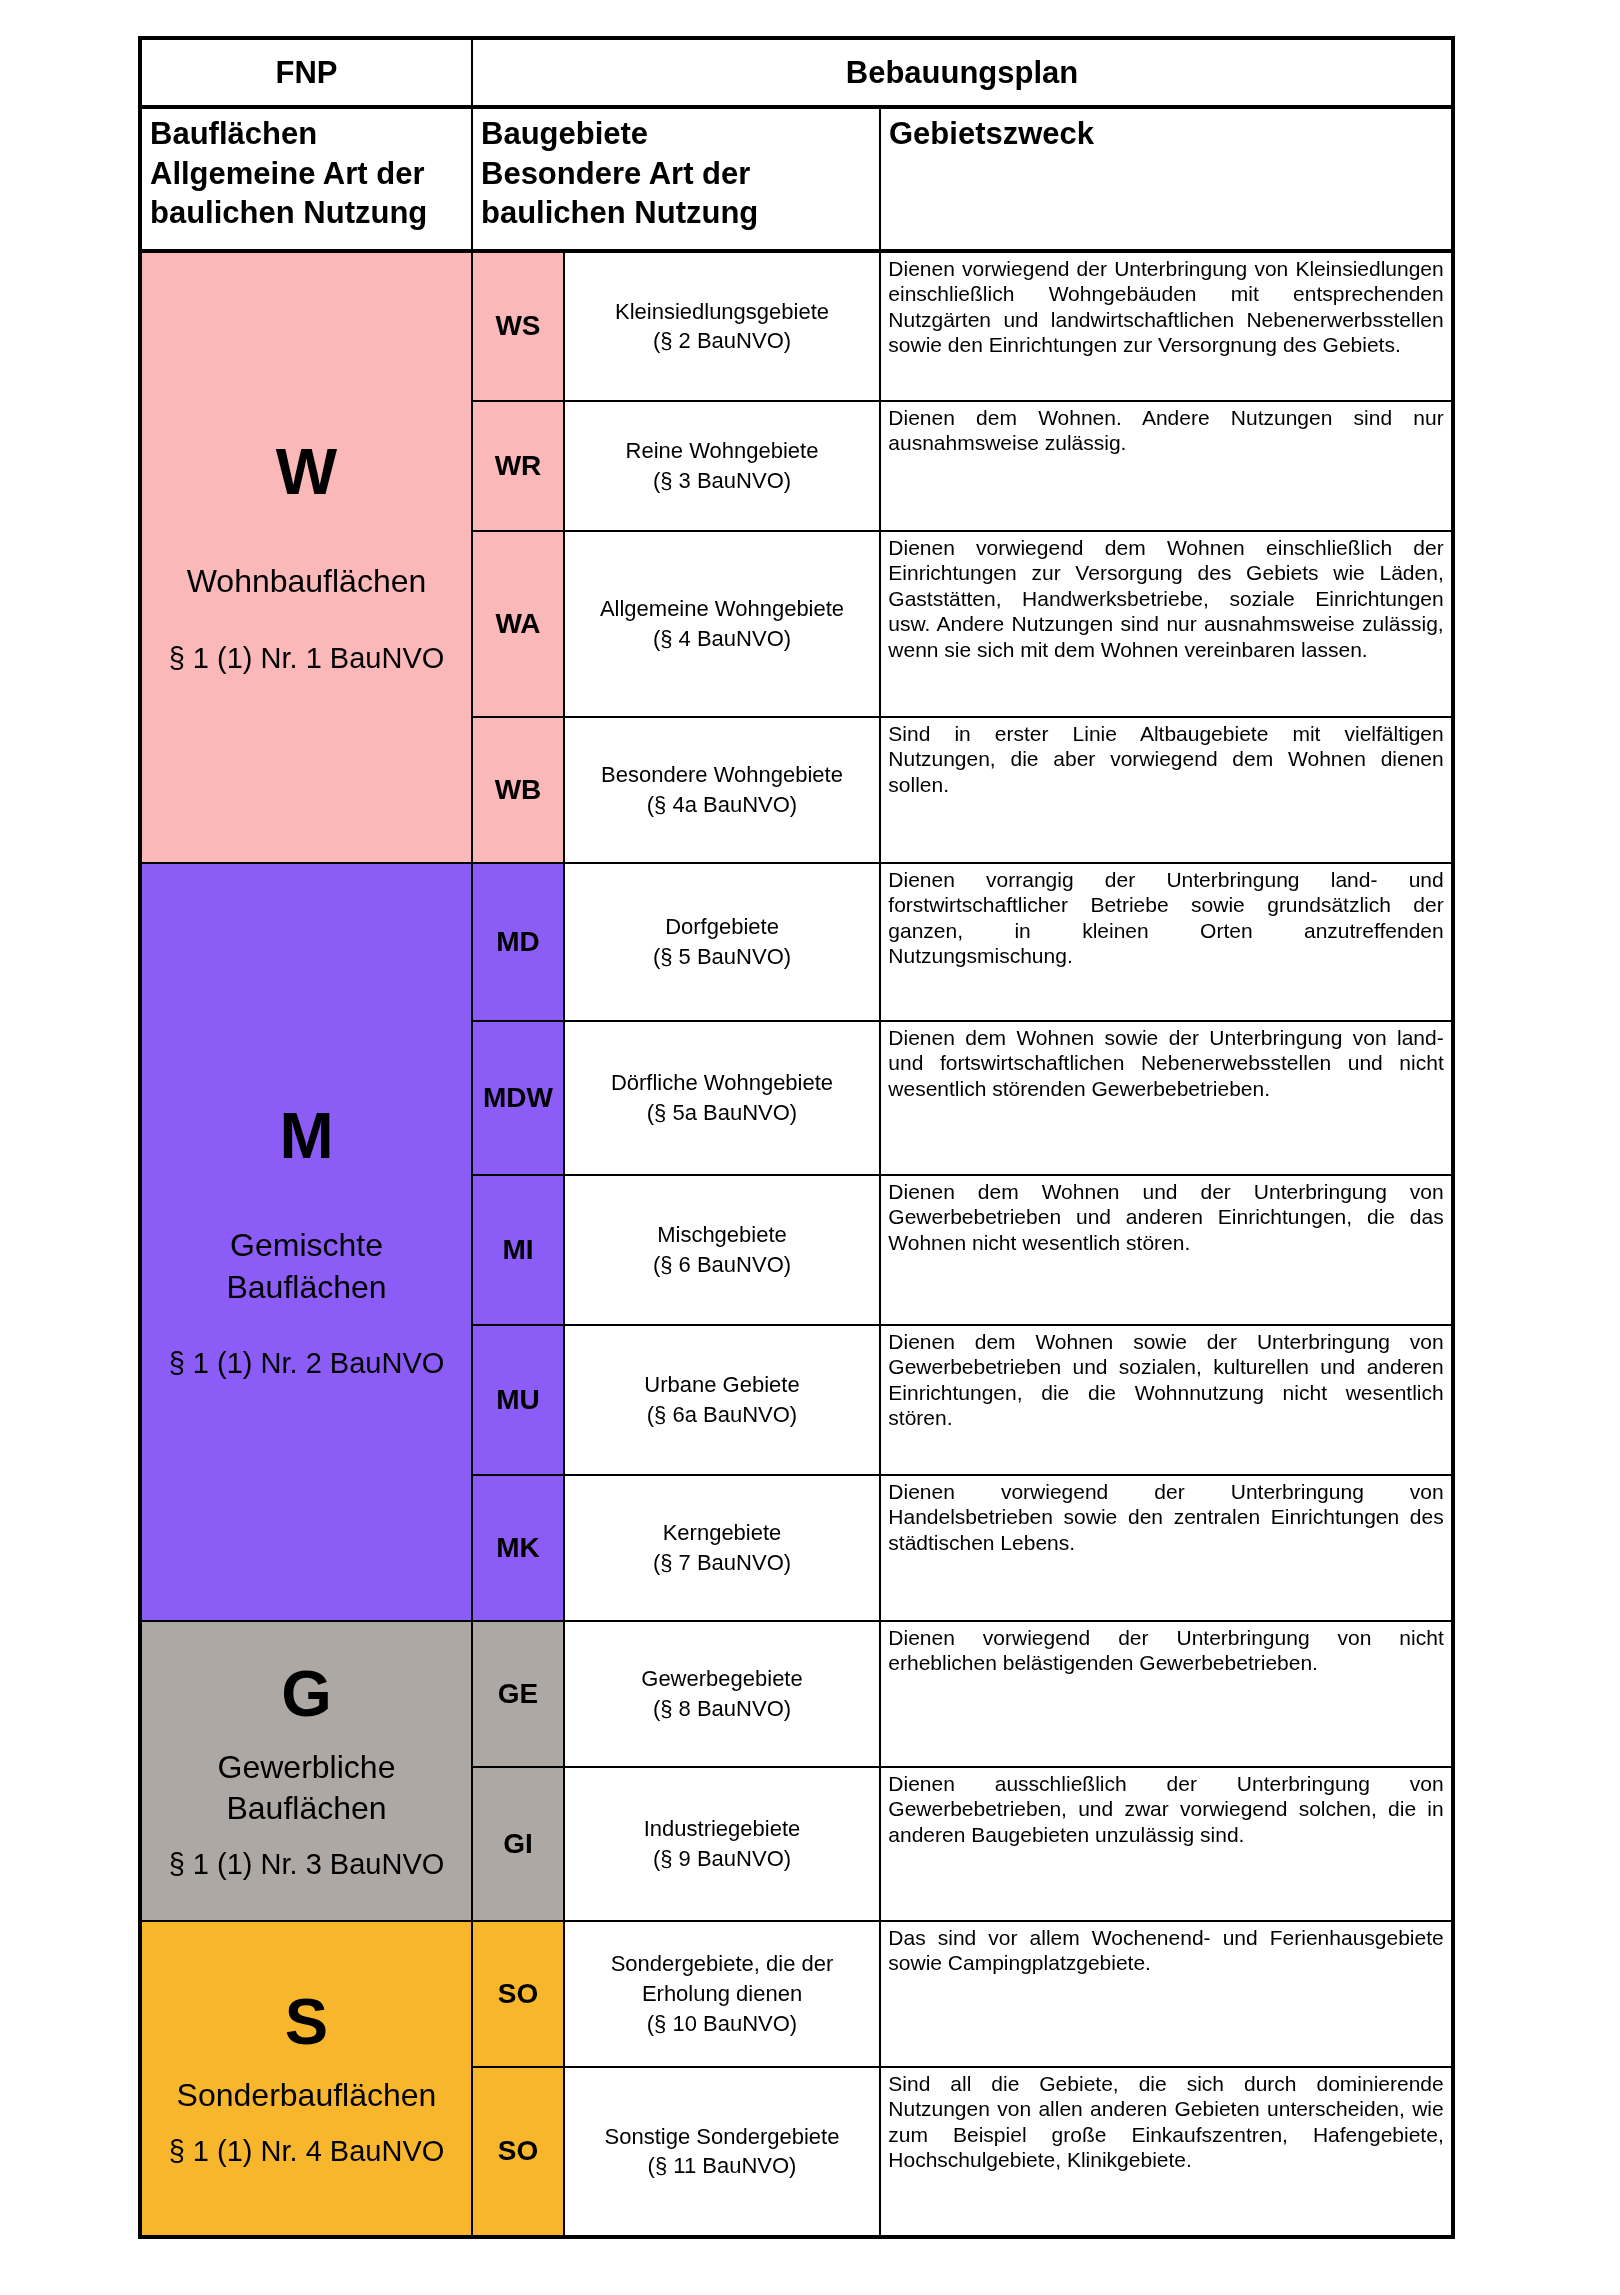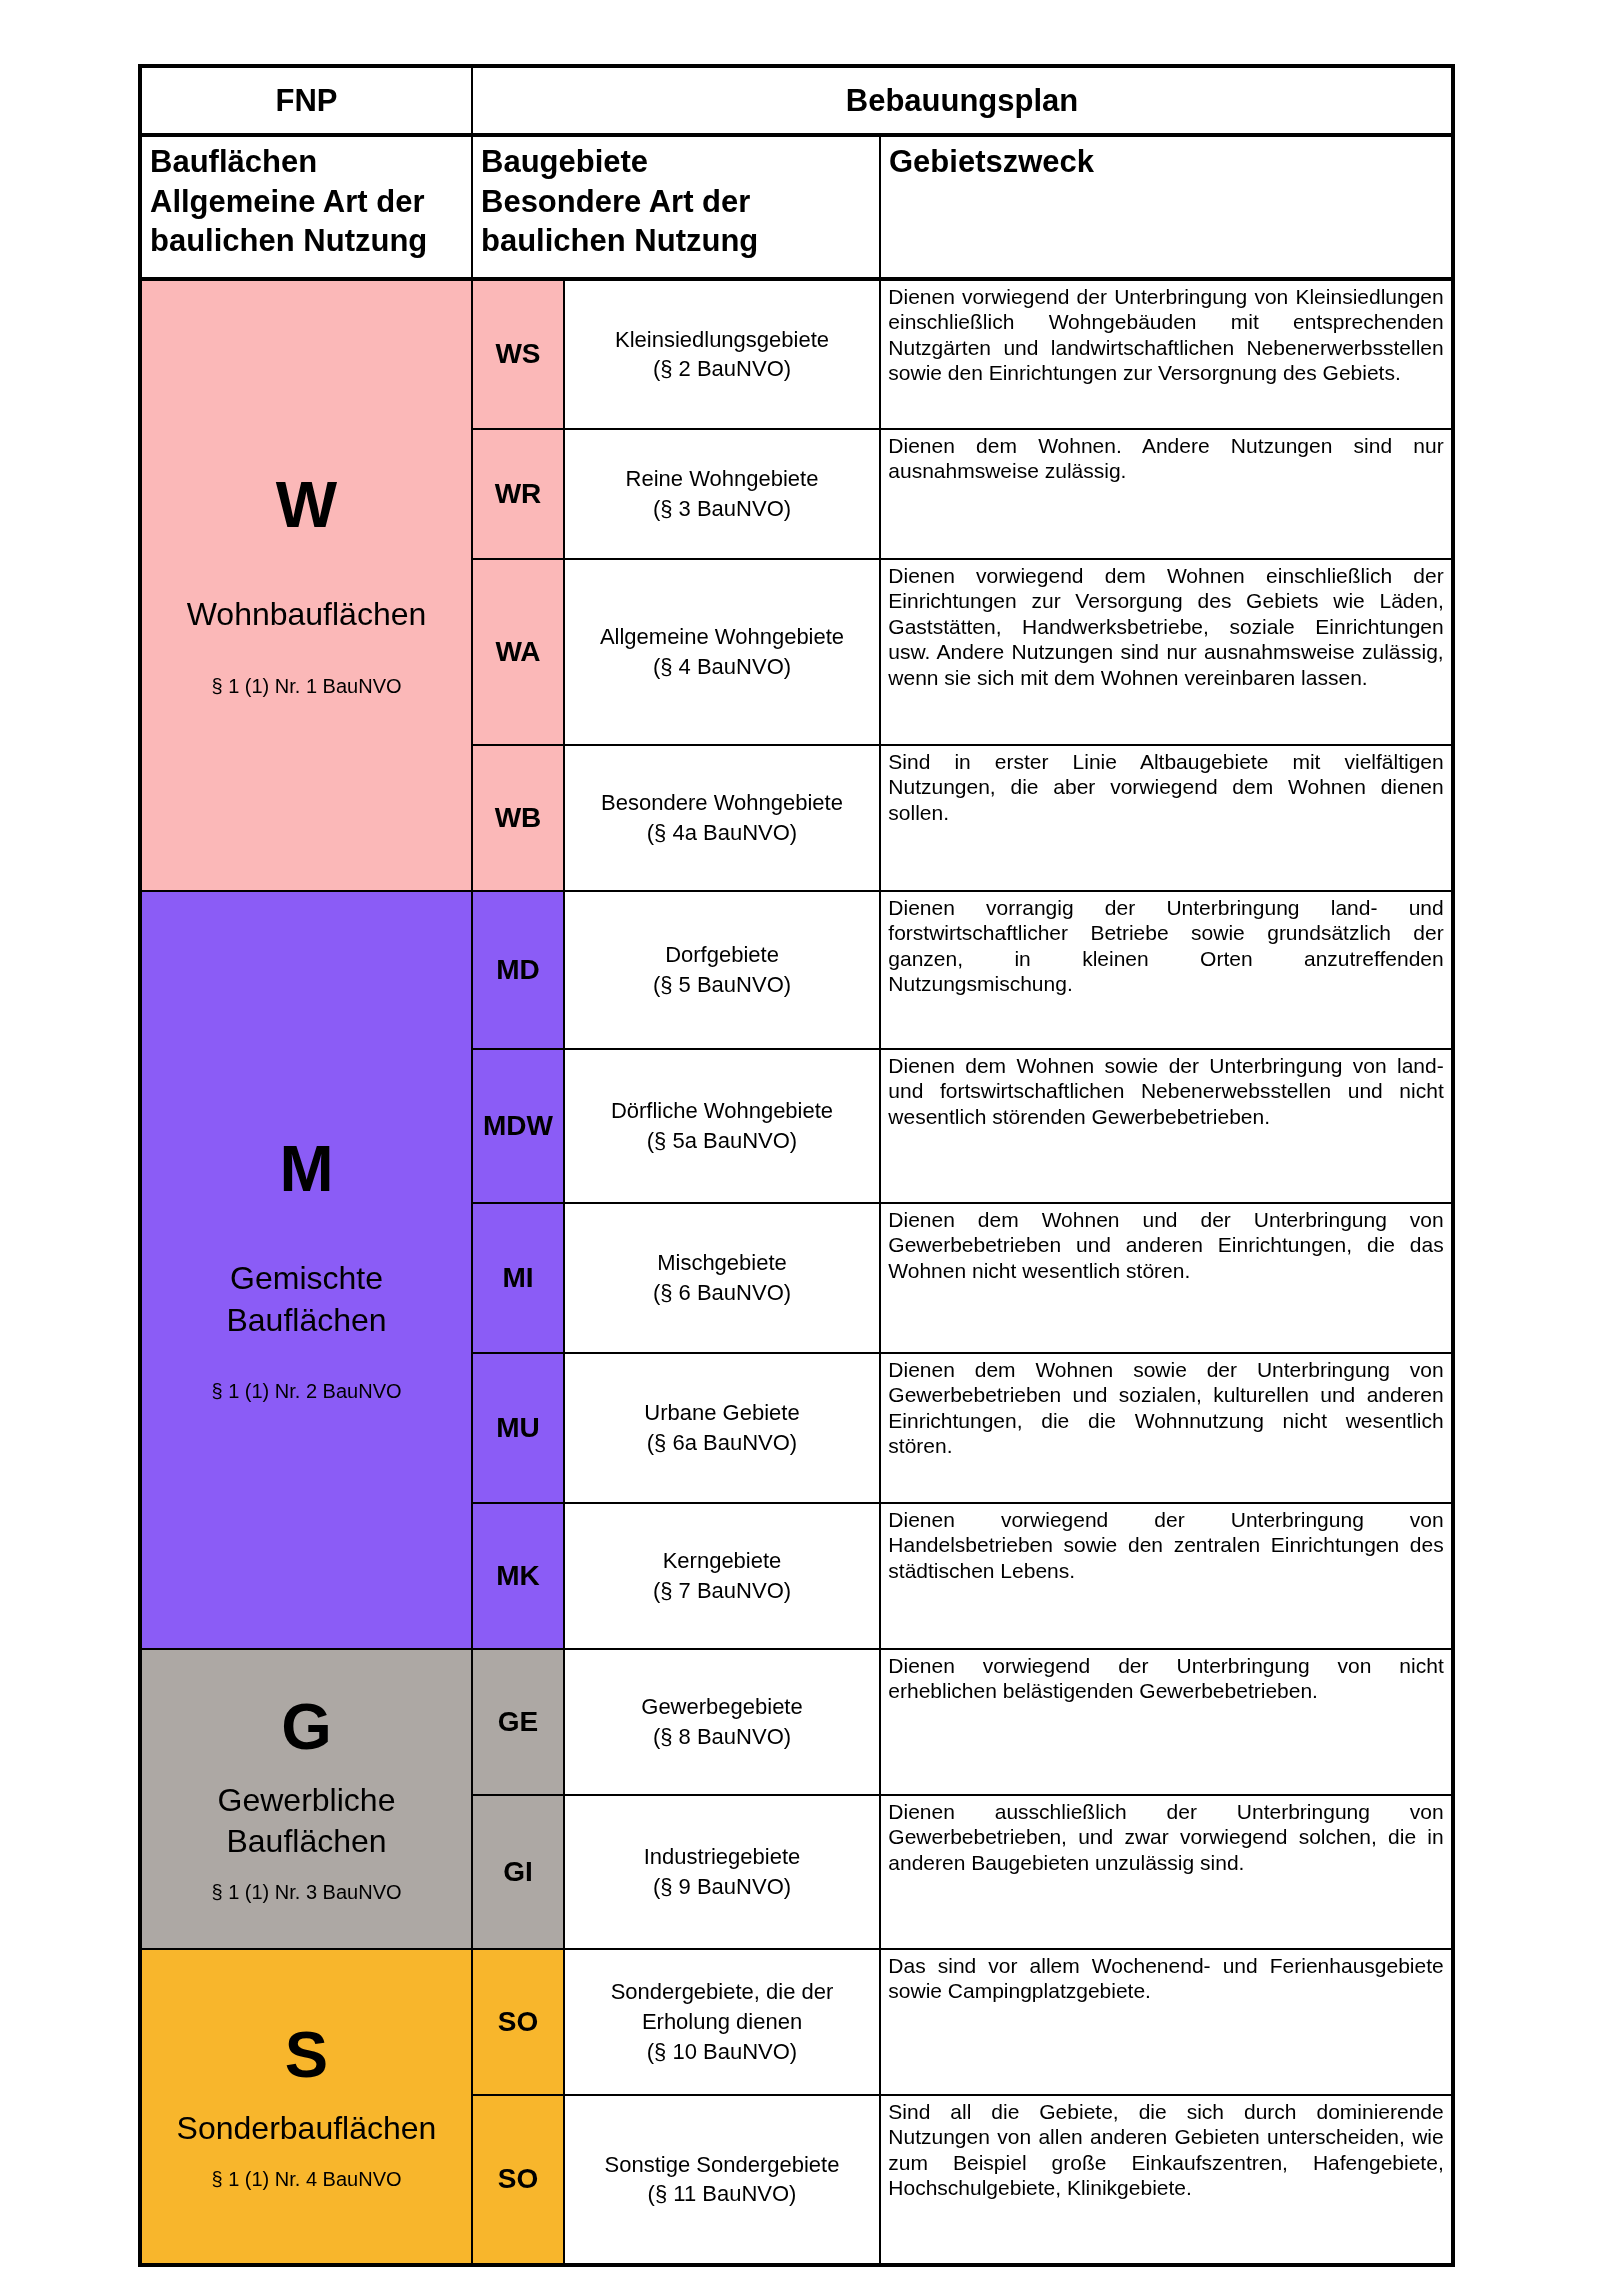--- a/index.html
+++ b/index.html
@@ -3,21 +3,21 @@
 <meta charset="utf-8">
 <style>
   html,body{margin:0;padding:0;}
   body{
     width:1621px;height:2295px;
     background:#ffffff;
     position:relative;
     font-family:"Liberation Sans", sans-serif;
     color:#000;
   }
-  .sheet{position:absolute;left:138px;top:36px;margin-top:28px;}
+  .sheet{position:absolute;left:138px;top:36px;}
   table{
     border-collapse:collapse;
     table-layout:fixed;
     width:1313px;
     border:4px solid #000;
   }
   col.c-flaeche{width:332px;}
   col.c-code{width:92px;}
   col.c-name{width:316px;}
   col.c-zweck{width:573px;}
@@ -31,21 +31,21 @@
   .colhead{
     font-size:31px;text-align:left;vertical-align:top;
     padding:4.9px 8px;height:130px;white-space:pre-line;line-height:1.28;
   }
   
   .section{
     text-align:center;vertical-align:middle;
   }
   .big{font-size:65px;font-weight:bold;line-height:1;}
   .slabel{font-size:32px;white-space:pre-line;line-height:1.3;}
-  .sref{font-size:20px;}
+  .sref{font-size:29px;}
   .sec-tall .big{margin-bottom:57px;}
   .sec-tall .slabel{margin-bottom:39px;}
   .sec-short .big{margin-bottom:21px;}
   .sec-short .slabel{margin-bottom:18px;}
   
   .code{
     text-align:center;vertical-align:middle;
     font-size:28px;font-weight:bold;
   }
   

